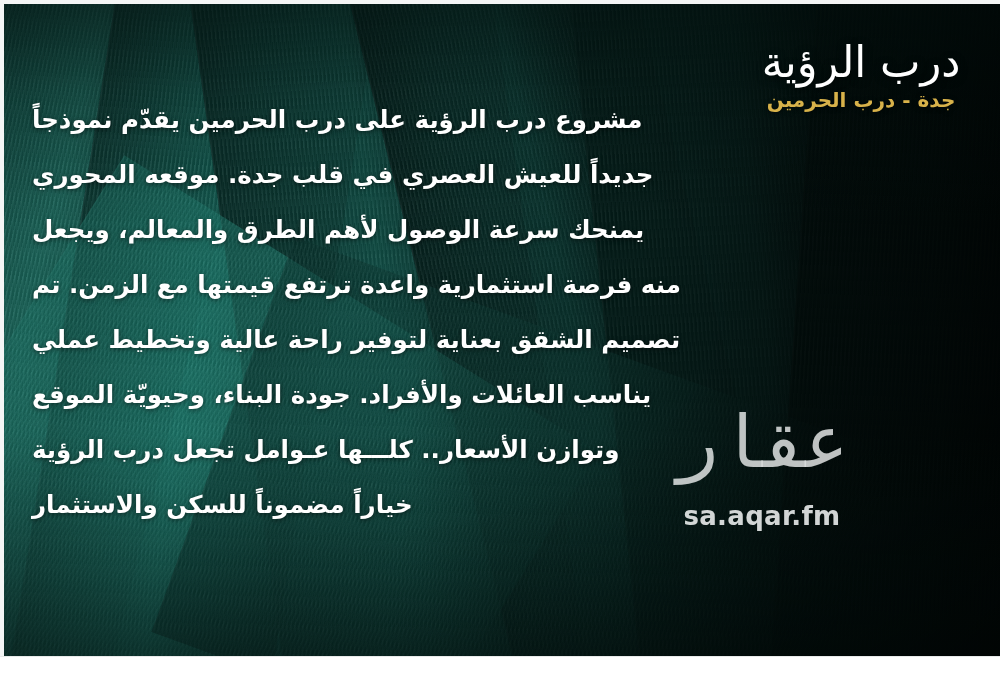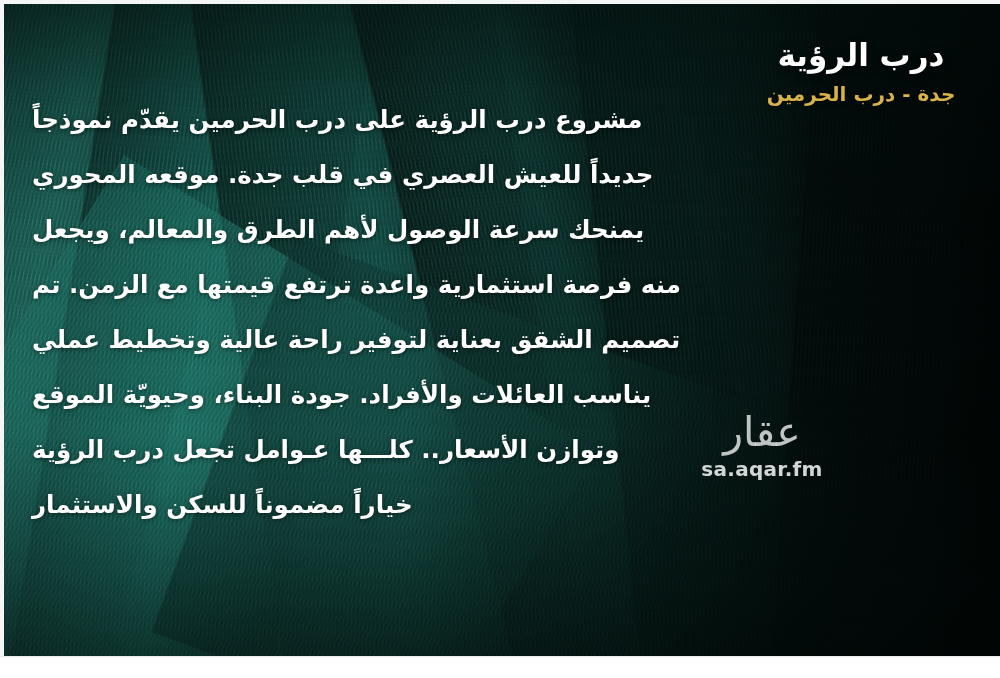--- a/index.html
+++ b/index.html
@@ -130,67 +130,68 @@
   
   .badge{
     position:absolute;
     right:24px; top:34px;
     width:230px;
     direction:rtl;
     text-align:center;
   }
   .badge-title{
     color:#ffffff;
-    font-size:31px;
-    font-weight:700;
+    font-size:43px;
+    font-weight:400;
     line-height:1.15;
     letter-spacing:.5px;
     text-shadow:0 2px 8px rgba(0,0,0,.6);
   }
   .badge-number{
     color:#ffffff;
     font-size:108px;
     font-weight:700;
     line-height:.97;
     margin-top:2px;
     letter-spacing:-2px;
     text-shadow:0 3px 14px rgba(0,0,0,.55);
   }
   .badge-sub{
     color:#d8b24a;
     font-size:20px;
     font-weight:700;
-    margin-top:8px;
+    margin-top:1px;
     letter-spacing:.2px;
     text-shadow:0 1px 5px rgba(0,0,0,.6);
   }
 
   
   .watermark{
     position:absolute;
     left:668px; top:408px;
     width:180px;
     text-align:center;
     direction:rtl;
     opacity:.92;
     pointer-events:none;
   }
   .wm-mark{
     color:rgba(236,238,238,.88);
-    font-size:41px;
+    font-size:72px;
     font-weight:400;
     line-height:1;
     letter-spacing:1px;
+    font-family:Liberation Mono, monospace;
   }
   .wm-url{
     color:rgba(240,242,242,.95);
-    font-size:20px;
+    font-size:26px;
     font-weight:700;
     line-height:1;
-    margin-top:6px;
+    margin-top:19px;
     direction:ltr;
     letter-spacing:.3px;
   }
 
   
   .bottom-bar{
     position:absolute;
     left:0; top:656px;
     width:1000px; height:22px;
     background:#ffffff;

